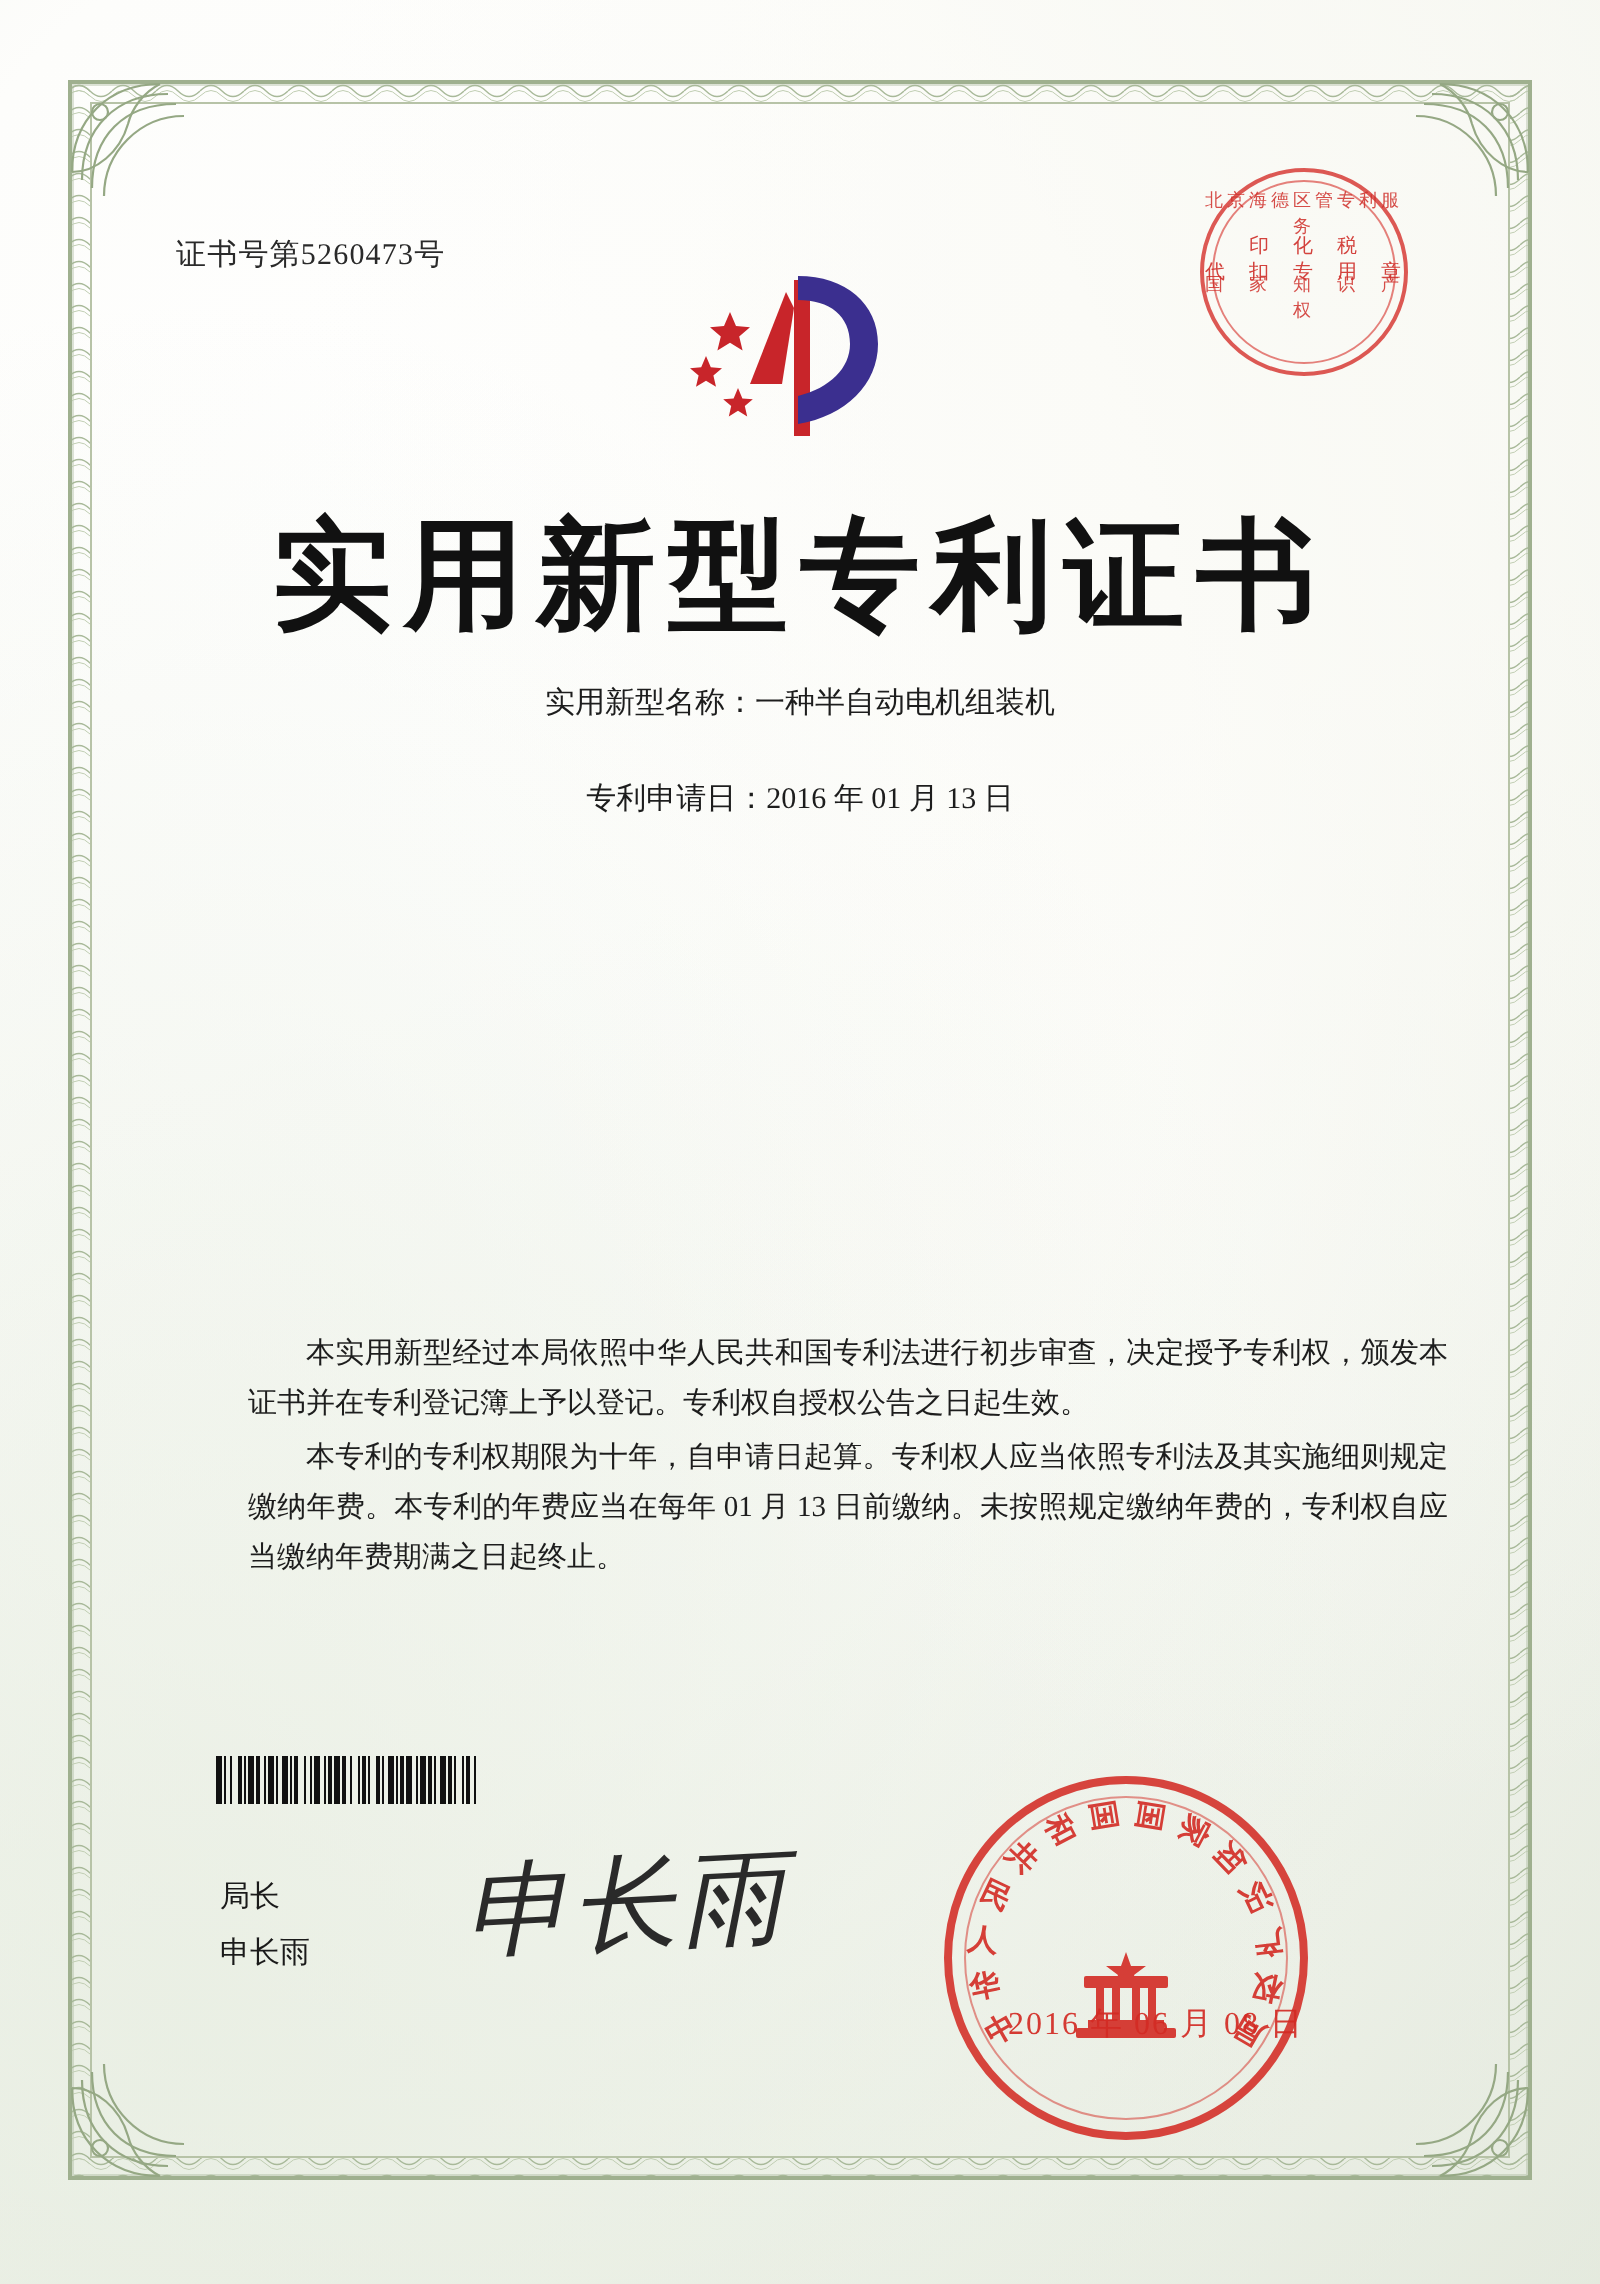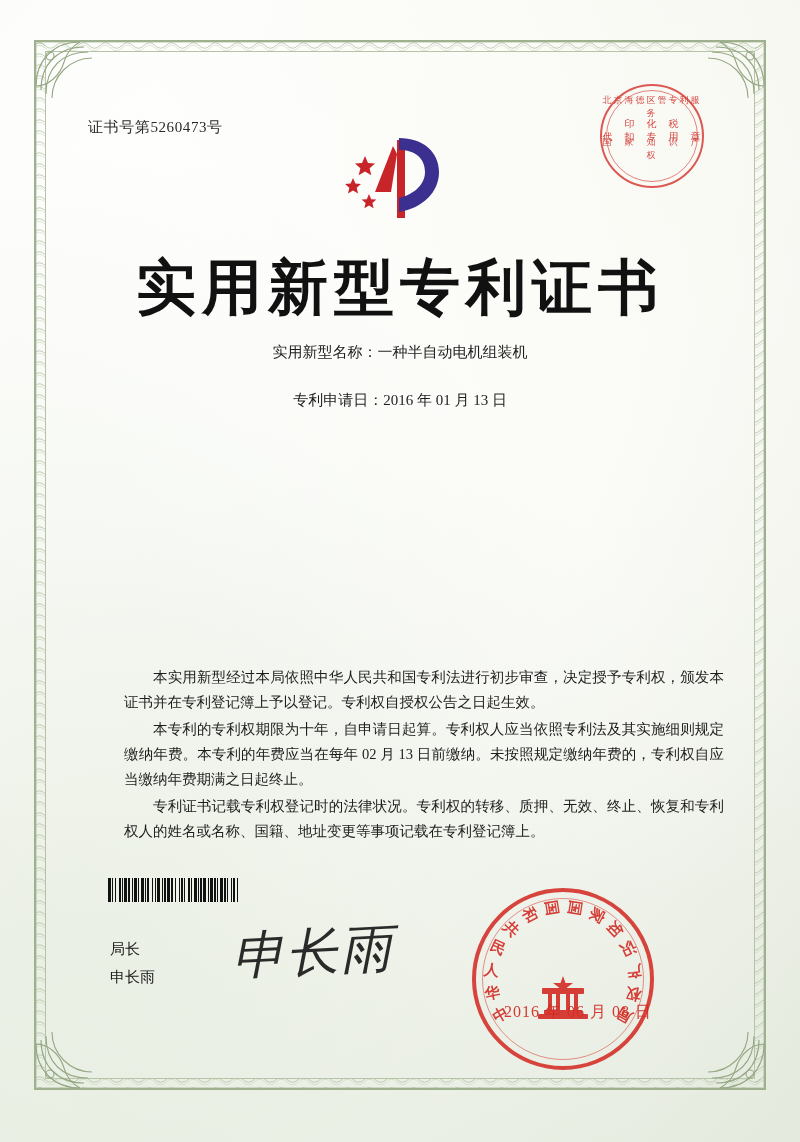--- a/index.html
+++ b/index.html
@@ -379,22 +379,21 @@
     <div class="field-row">
       <span class="field-label">实用新型名称：</span><span class="field-value">一种半自动电机组装机</span>
     </div>
     <div class="field-row">
       <span class="field-label">专利申请日：</span><span class="field-value">2016 年 01 月 13 日</span>
     </div>
   </div>
 
   <div class="body-text">
     <p>本实用新型经过本局依照中华人民共和国专利法进行初步审查，决定授予专利权，颁发本证书并在专利登记簿上予以登记。专利权自授权公告之日起生效。</p>
-    <p>本专利的专利权期限为十年，自申请日起算。专利权人应当依照专利法及其实施细则规定缴纳年费。本专利的年费应当在每年 02 月 13 日前缴纳。未按照规定缴纳年费的，专利权自应当缴纳年费期满之日起终止。</p>
-    <p>专利证书记载专利权登记时的法律状况。专利权的转移、质押、无效、终止、恢复和专利权人的姓名或名称、国籍、地址变更等事项记载在专利登记簿上。</p>
+    <p>本专利的专利权期限为十年，自申请日起算。专利权人应当依照专利法及其实施细则规定缴纳年费。本专利的年费应当在每年 01 月 13 日前缴纳。未按照规定缴纳年费的，专利权自应当缴纳年费期满之日起终止。</p>
   </div>
 
   <div class="barcode" id="barcode">
       <i style="width: 3px; background: rgb(17, 17, 17);"></i>
       <i style="width: 1px; background: transparent;"></i>
       <i style="width: 1px; background: rgb(17, 17, 17);"></i>
       <i style="width: 2px; background: transparent;"></i>
       <i style="width: 1px; background: rgb(17, 17, 17);"></i>
       <i style="width: 3px; background: transparent;"></i>
       <i style="width: 2px; background: rgb(17, 17, 17);"></i>

